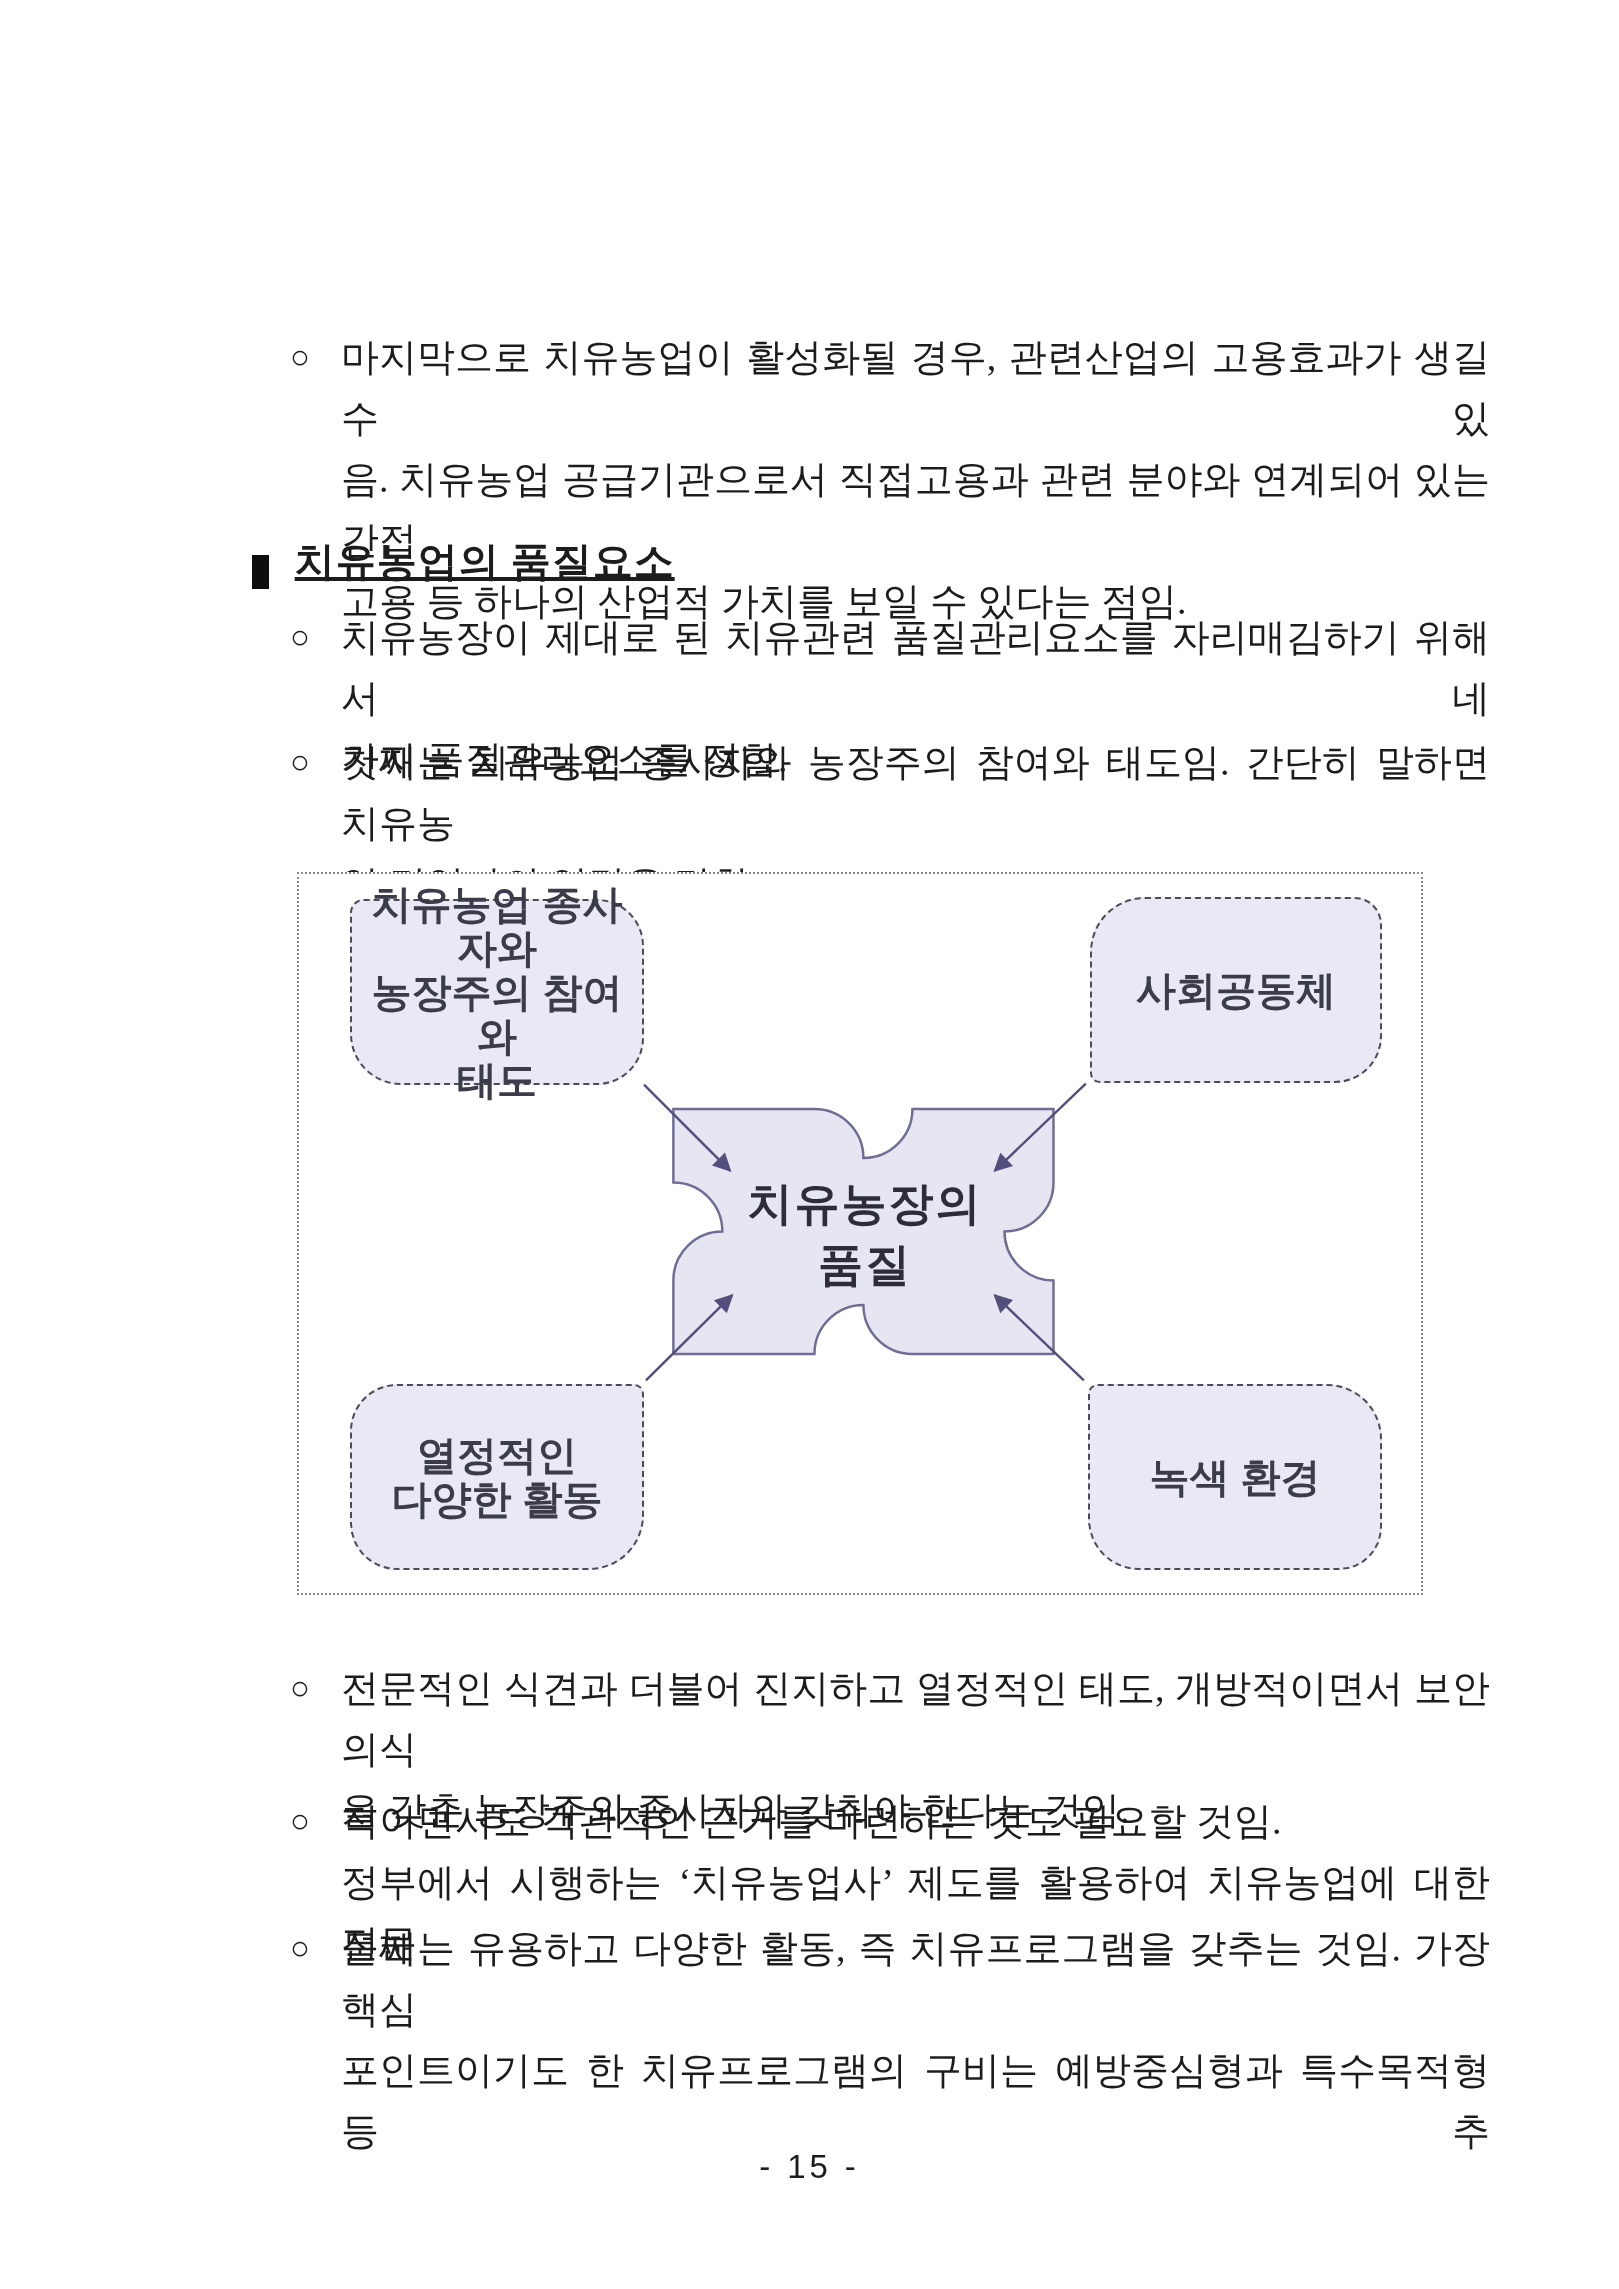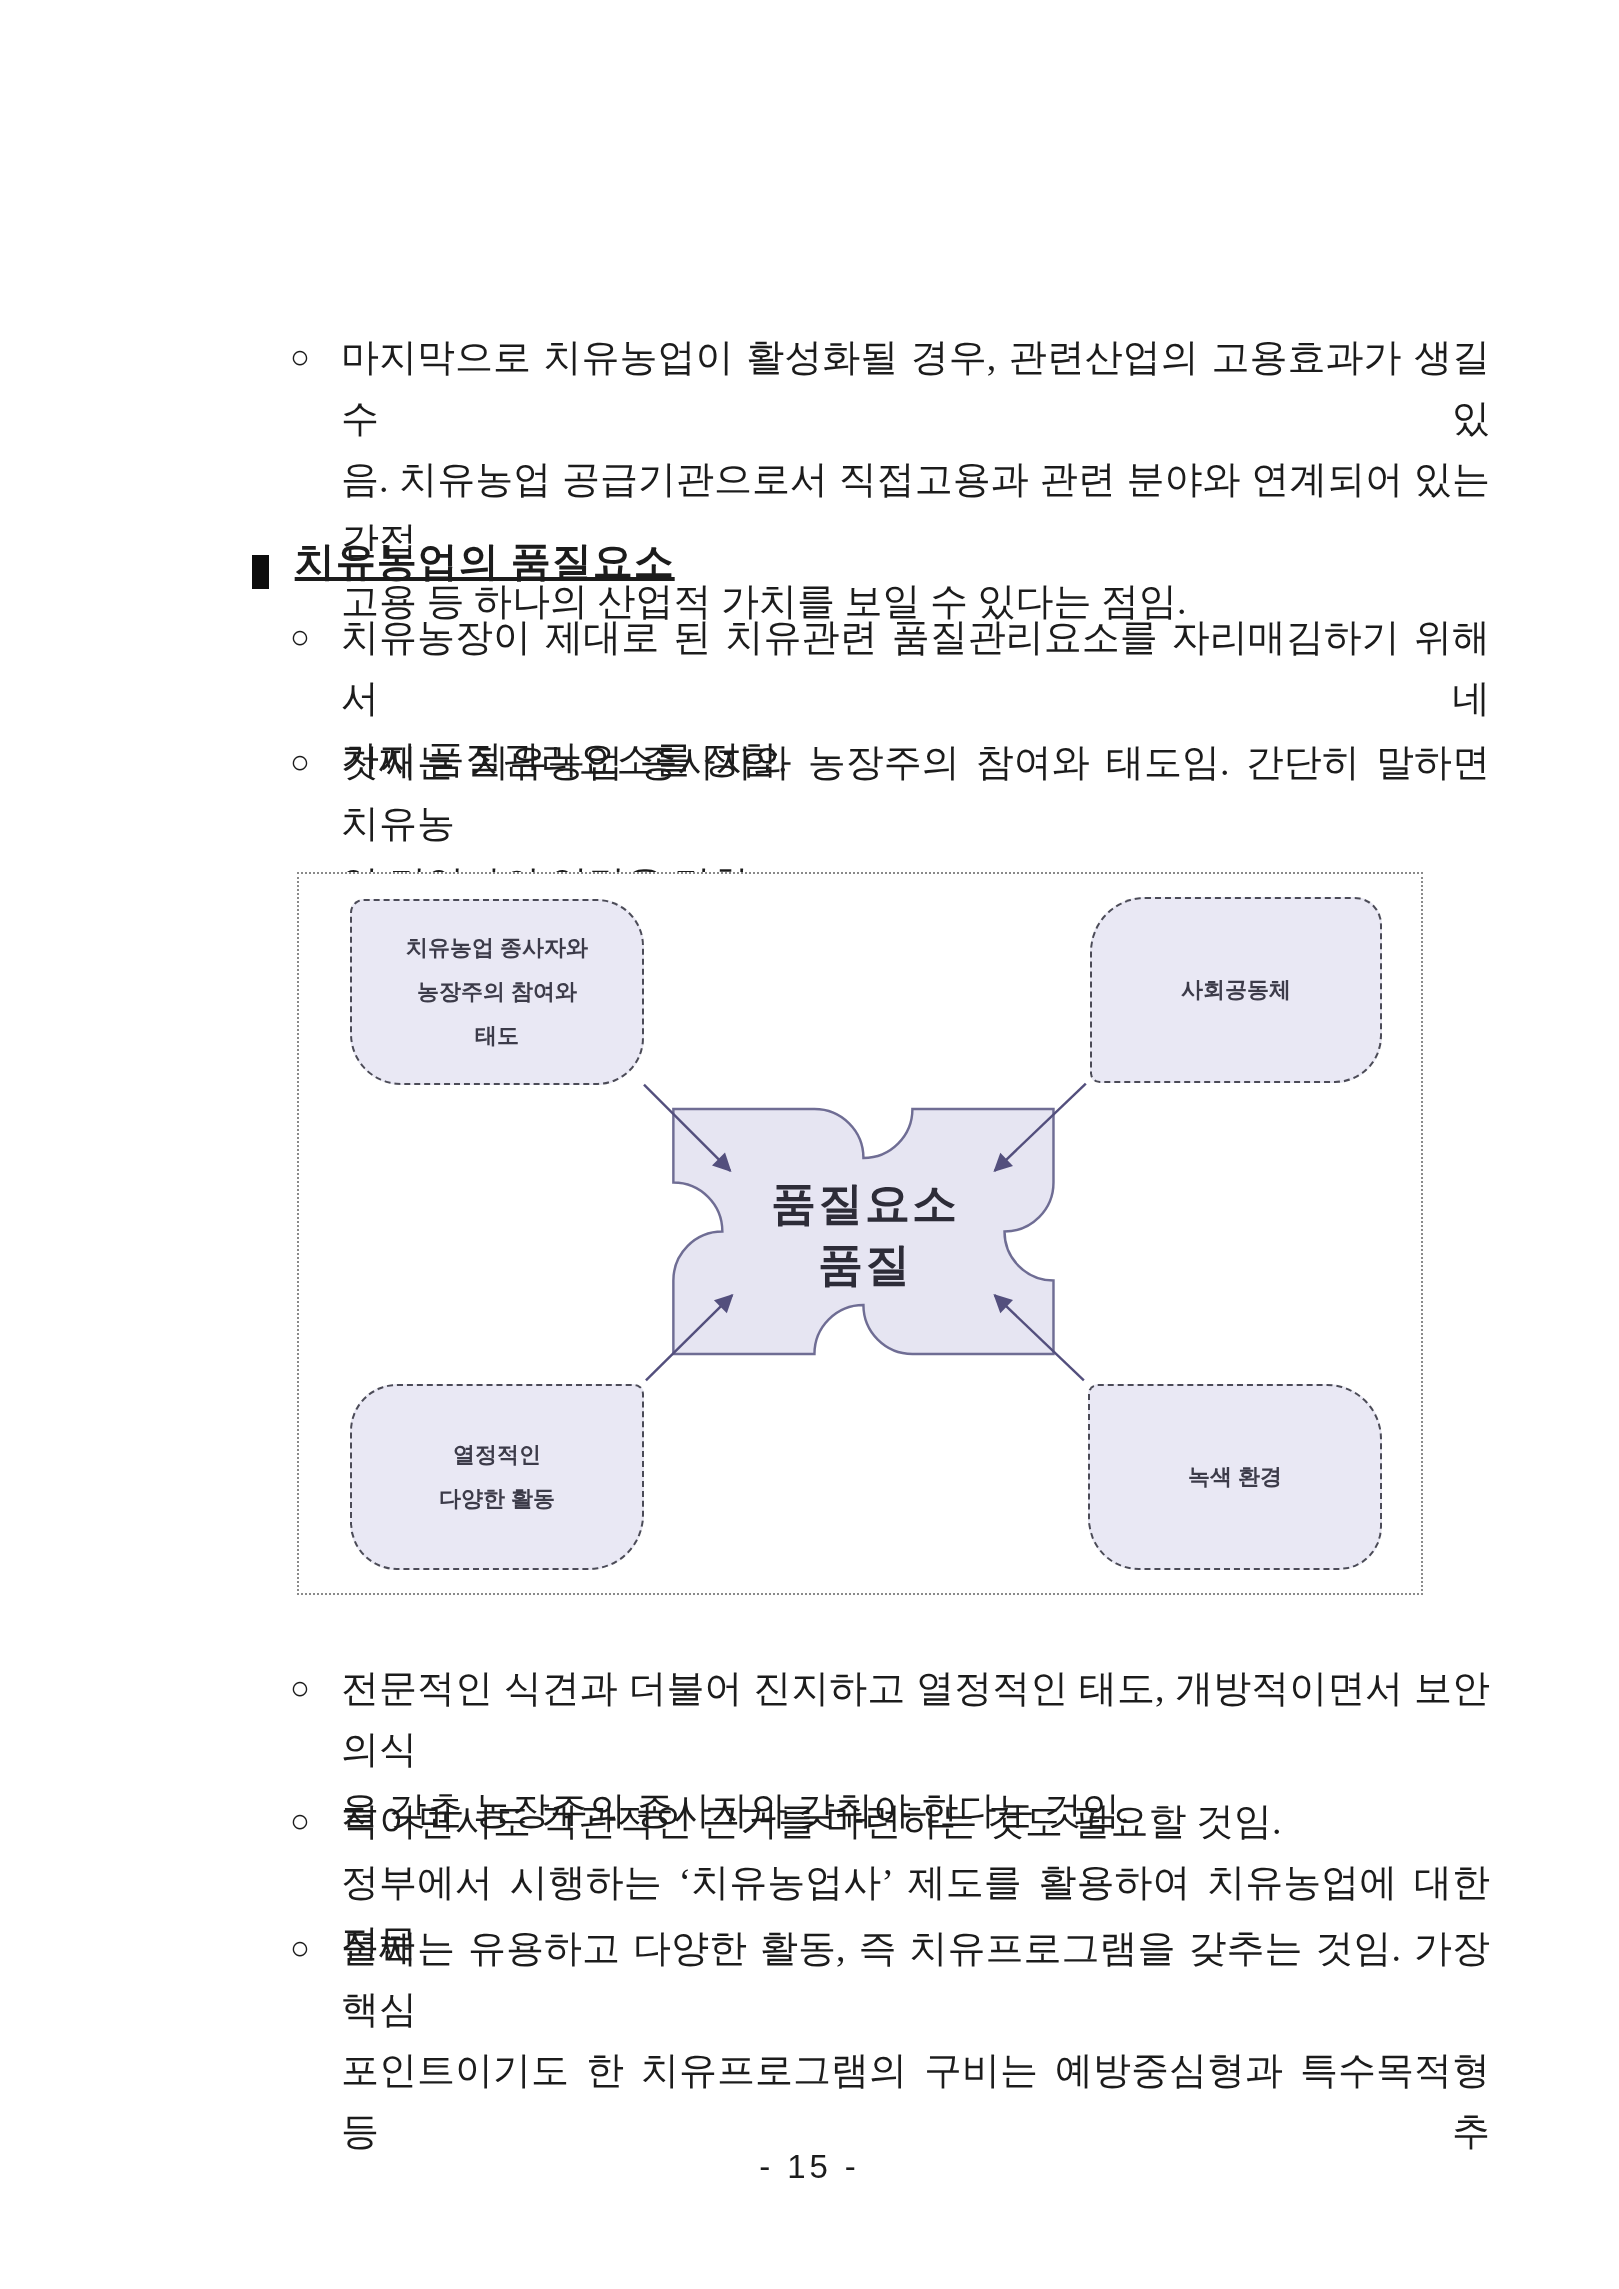--- a/index.html
+++ b/index.html
@@ -44,21 +44,21 @@
     font-family:"Liberation Sans","DejaVu Sans",sans-serif;
   }
   .diagram svg{position:absolute;left:-2px;top:-2px;}
   .dbox{
     position:absolute;
     background:var(--c-box-fill,#e9e8f4);
     border:2.9px dashed var(--c-box-border,#4b4b57);
     box-sizing:border-box;
     display:flex;align-items:center;justify-content:center;
     text-align:center;
-    font-size:22px;font-weight:bold;line-height:44px;
+    font-size:40px;font-weight:bold;line-height:44px;
     color:var(--c-label-text,#3c3b49);
     white-space:pre-line;
   }
   .dbox.tl{left:51px;top:24.5px;width:294px;height:186px;border-radius:13.7px 47px 47px 51px;}
   .dbox.tr{left:791px;top:22.5px;width:292px;height:186px;border-radius:55px 27.4px 47px 9.8px;}
   .dbox.bl{left:51px;top:510px;width:294px;height:186px;border-radius:47px 9.8px 55px 47px;}
   .dbox.br{left:789px;top:510px;width:294px;height:186px;border-radius:9.8px 55px 43px 51px;}
   .dcenter{
     position:absolute;left:376px;top:237px;width:380px;height:245px;
     display:flex;align-items:center;justify-content:center;
@@ -129,21 +129,21 @@
       <line class="arrow" x1="356" y1="519" x2="444" y2="432" marker-end="url(#ah)"></line>
       <line class="arrow" x1="803" y1="519" x2="712" y2="432" marker-end="url(#ah)"></line>
     </svg>
     <div class="dbox tl">치유농업 종사자와
 농장주의 참여와
 태도</div>
     <div class="dbox tr">사회공동체</div>
     <div class="dbox bl">열정적인
 다양한 활동</div>
     <div class="dbox br">녹색 환경</div>
-    <div class="dcenter">품질요소
+    <div class="dcenter">치유농장의
 품질</div>
   </div>
 
   <div class="para" style="top:1658px">
     <span class="marker">○</span>
     <div class="lines">
       <div class="line just">전문적인 식견과 더불어 진지하고 열정적인 태도, 개방적이면서 보안의식</div>
       <div class="line">을 갖춘 농장주의 종사자와 갖춰야 한다는 것임.</div>
     </div>
   </div>

